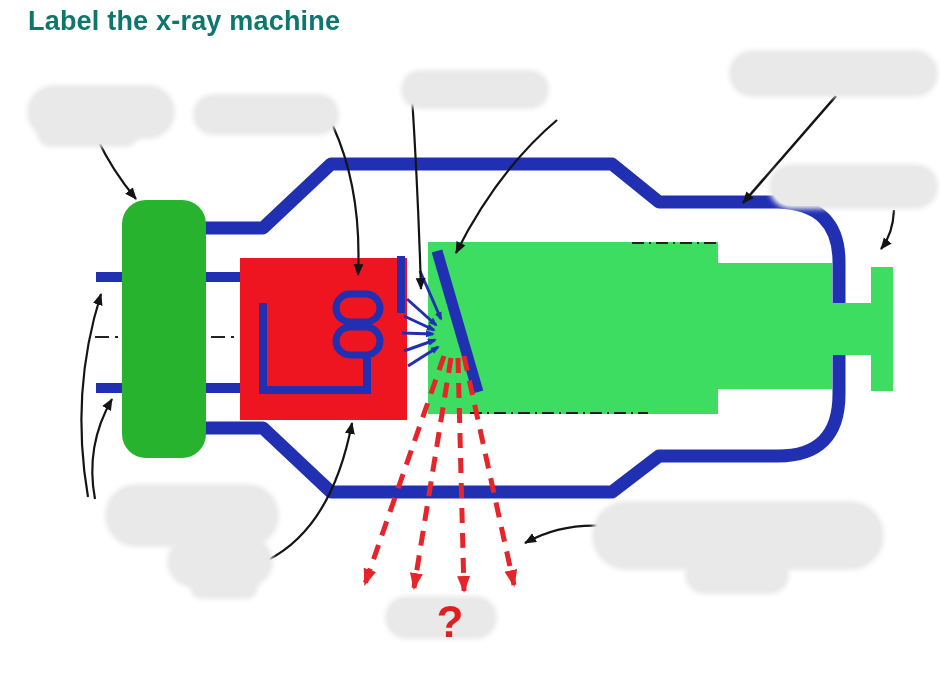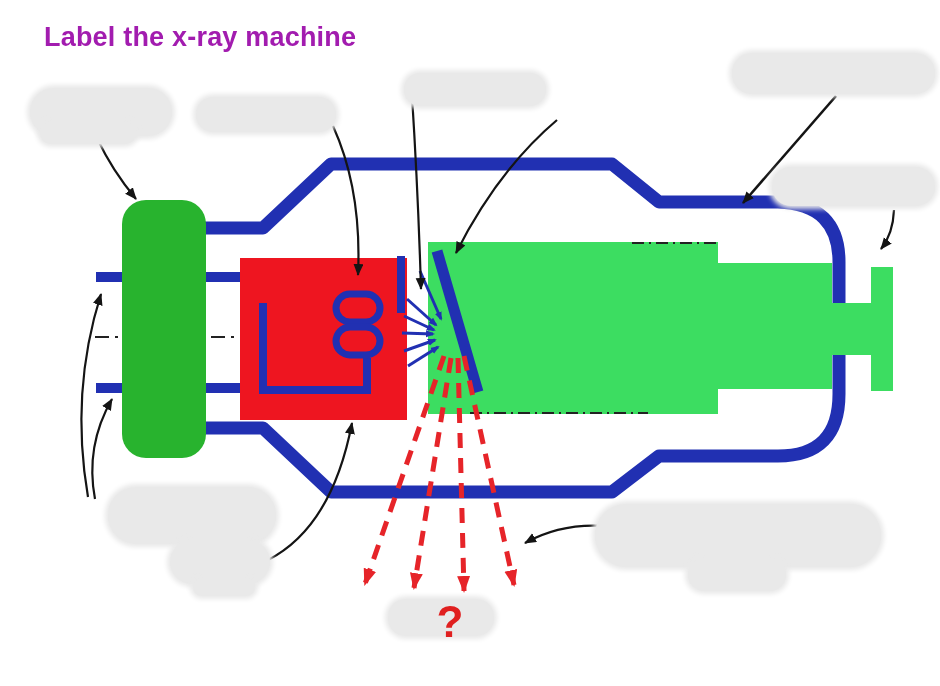--- a/index.html
+++ b/index.html
@@ -12,24 +12,24 @@
     position: relative;
     width: 940px;
     height: 686px;
     background: var(--background, #ffffff);
     overflow: hidden;
   }
   .title {
     position: absolute;
     left: 28px;
     top: 6px;
-    margin: 16px;
+    margin: 0;
     font-size: 27px;
     font-weight: 600;
-    color: #a21caf;
+    color: #0f766e;
     letter-spacing: 0.2px;
   }
   svg.diagram {
     position: absolute;
     left: 0;
     top: 0;
     z-index: 1;
   }
   
   .tube-stroke      { stroke: var(--tube-blue, #2130b2); fill: none; }

